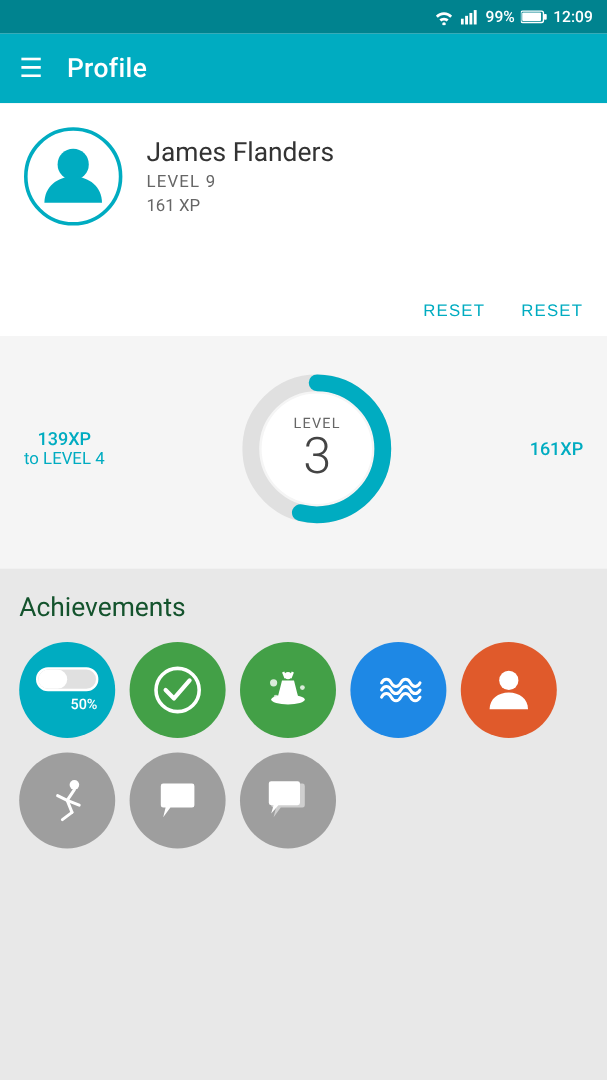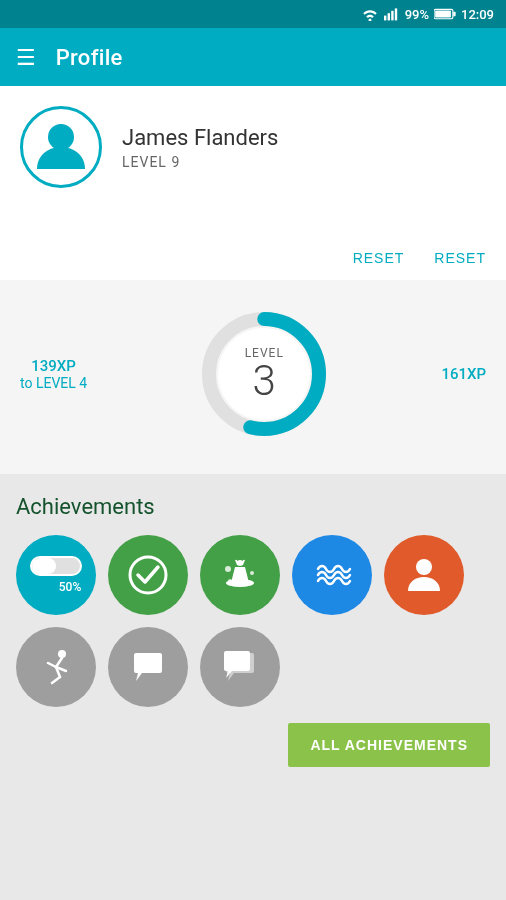--- a/index.html
+++ b/index.html
@@ -303,20 +303,21 @@
   <div class="profile-info">
     <div class="avatar-circle">
       <svg class="avatar-svg" viewBox="0 0 60 60" fill="#00acc1">
         <circle cx="30" cy="20" r="13"></circle>
         <path d="M6 52c0-13.3 10.7-22 24-22s24 8.7 24 22"></path>
       </svg>
     </div>
     <div class="profile-details">
       <span class="profile-name">James Flanders</span>
       <span class="profile-level">LEVEL 9</span>
+      <span class="profile-xp">161 XP</span>
     </div>
   </div>
   <div class="profile-actions">
     <button class="action-btn">RESET</button>
     <button class="action-btn">RESET</button>
   </div>
 </div>
 
 <div class="level-section">
   <div class="xp-to-next">
@@ -416,16 +417,13 @@
 
       <div class="achievement-circle ach-gray">
         <svg class="ach-icon-svg" viewBox="0 0 44 44" fill="white">
           <path d="M8 10 Q8 8 10 8 L34 8 Q36 8 36 10 L36 26 Q36 28 34 28 L16 28 L10 36 L12 28 L10 28 Q8 28 8 26 Z" opacity="0.5"></path>
           <path d="M6 8 Q6 6 8 6 L30 6 Q32 6 32 8 L32 24 Q32 26 30 26 L14 26 L8 33 L10 26 L8 26 Q6 26 6 24 Z"></path>
         </svg>
       </div>
     </div>
   </div>
 
-  <div class="all-achievements-row">
-    <button class="all-achievements-btn">ALL ACHIEVEMENTS</button>
-  </div>
 </div>
 
 </body></html>

